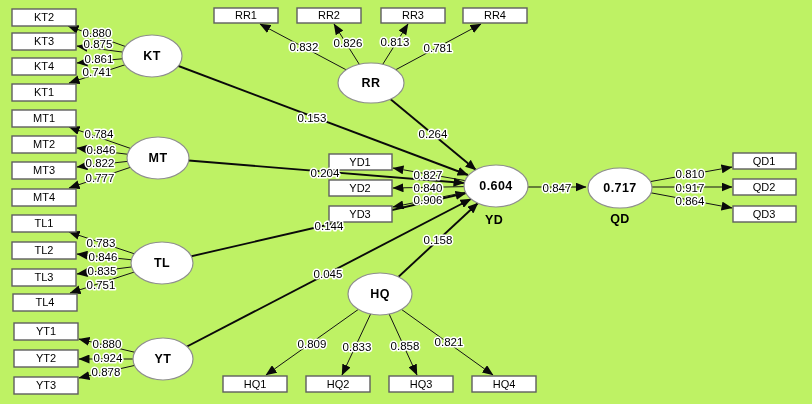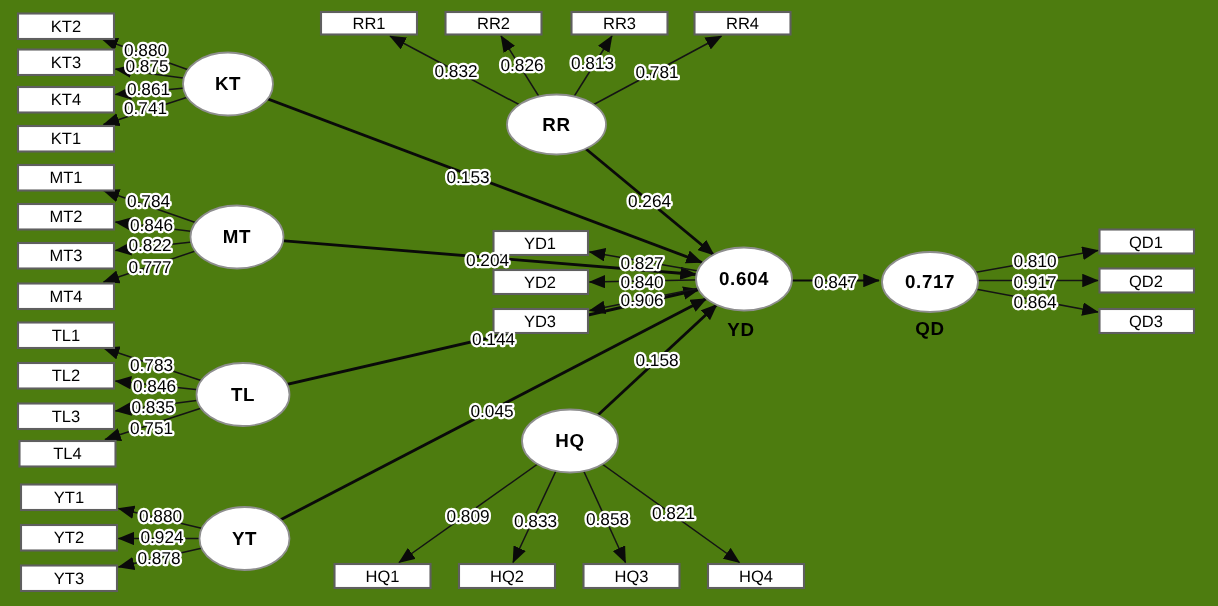--- a/index.html
+++ b/index.html
@@ -1,16 +1,16 @@
 <!DOCTYPE html>
 <html><head>
 <meta charset="utf-8">
 <style>
   html,body{margin:0;padding:0;background:#ffffff;}
-  .stage{width:812px;height:404px;position:relative;background:#4d7c0f;overflow:hidden;}
+  .stage{width:812px;height:404px;position:relative;background:#bef264;overflow:hidden;}
   svg text{font-family:"Liberation Sans",sans-serif;fill:#000;}
   .box-label{font-size:11px;text-anchor:middle;}
   .num{font-size:11.5px;text-anchor:middle;paint-order:stroke;stroke:#ffffff;stroke-width:3px;stroke-linejoin:round;fill:#000;}
   .cname{font-size:12.5px;font-weight:bold;text-anchor:middle;letter-spacing:.4px;}
   rect.indbox{fill:#ffffff;stroke:#5f5f5f;stroke-width:1.4;}
   ellipse.lv{fill:#ffffff;stroke:#8e8e8e;stroke-width:1.2;}
   line.ind{stroke:#141414;stroke-width:1;}
   line.st{stroke:#0a0a0a;stroke-width:1.9;}
   line.st2{stroke:#0a0a0a;stroke-width:1.2;}
 </style>

